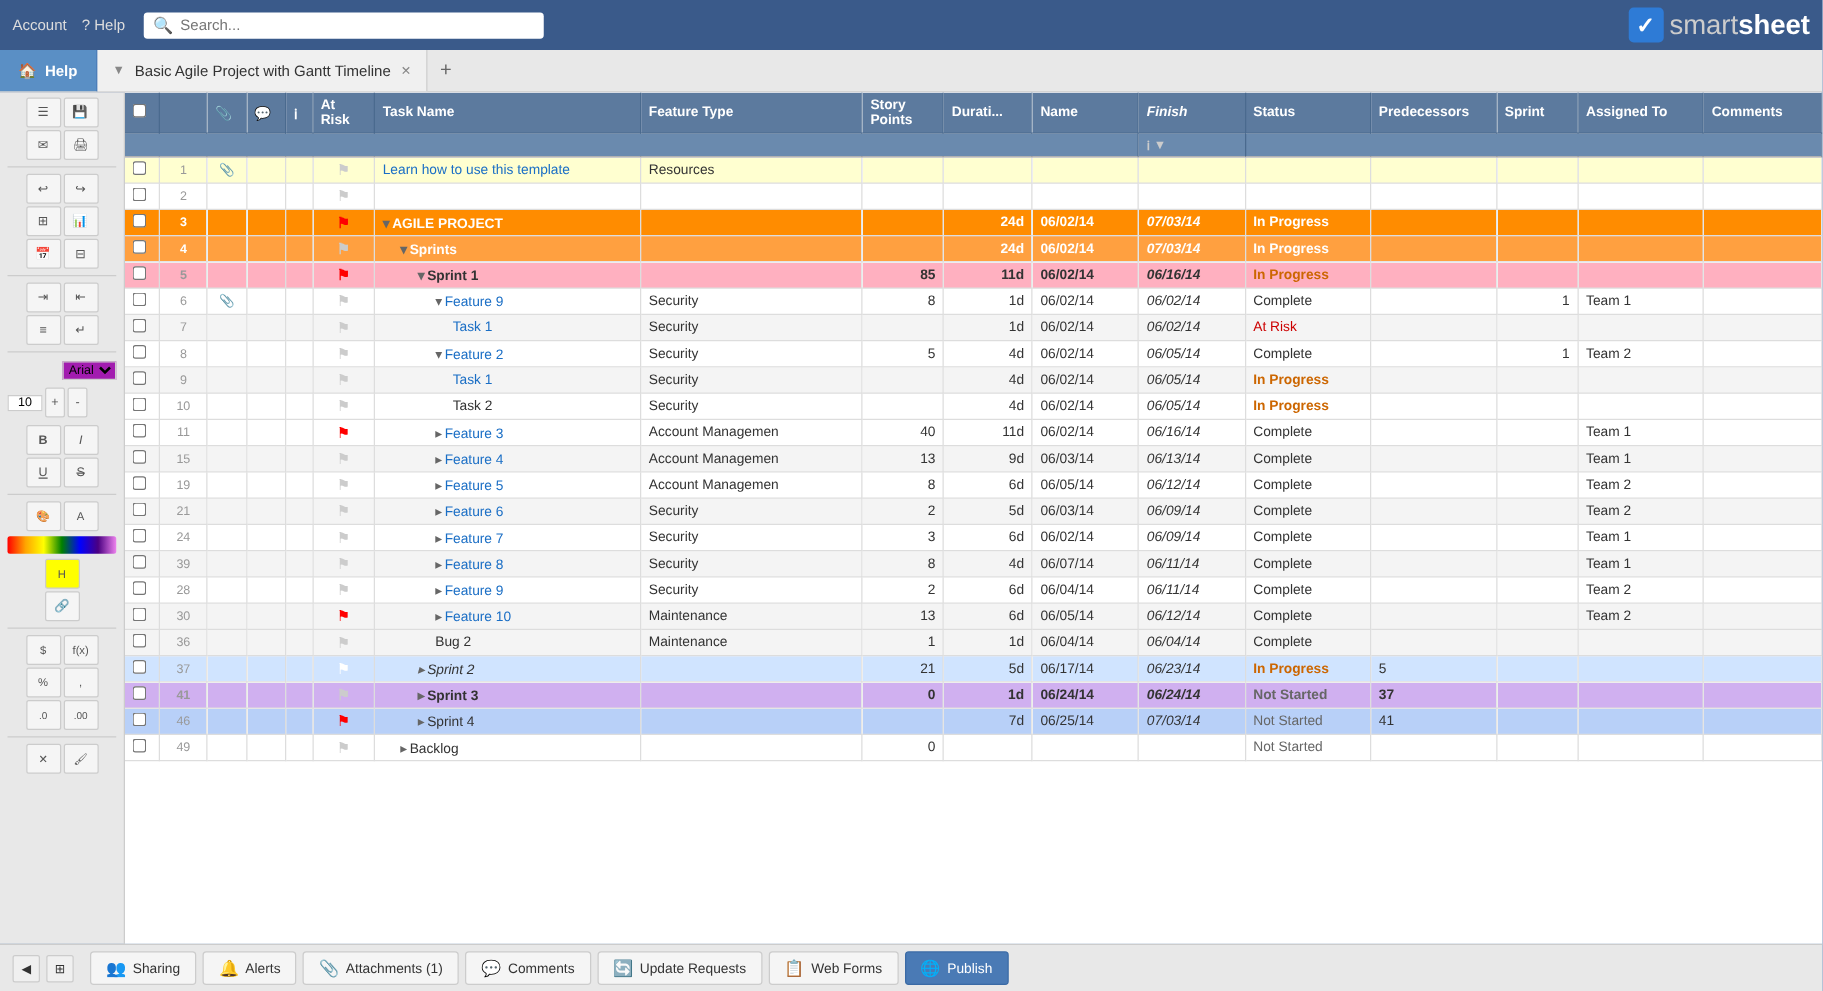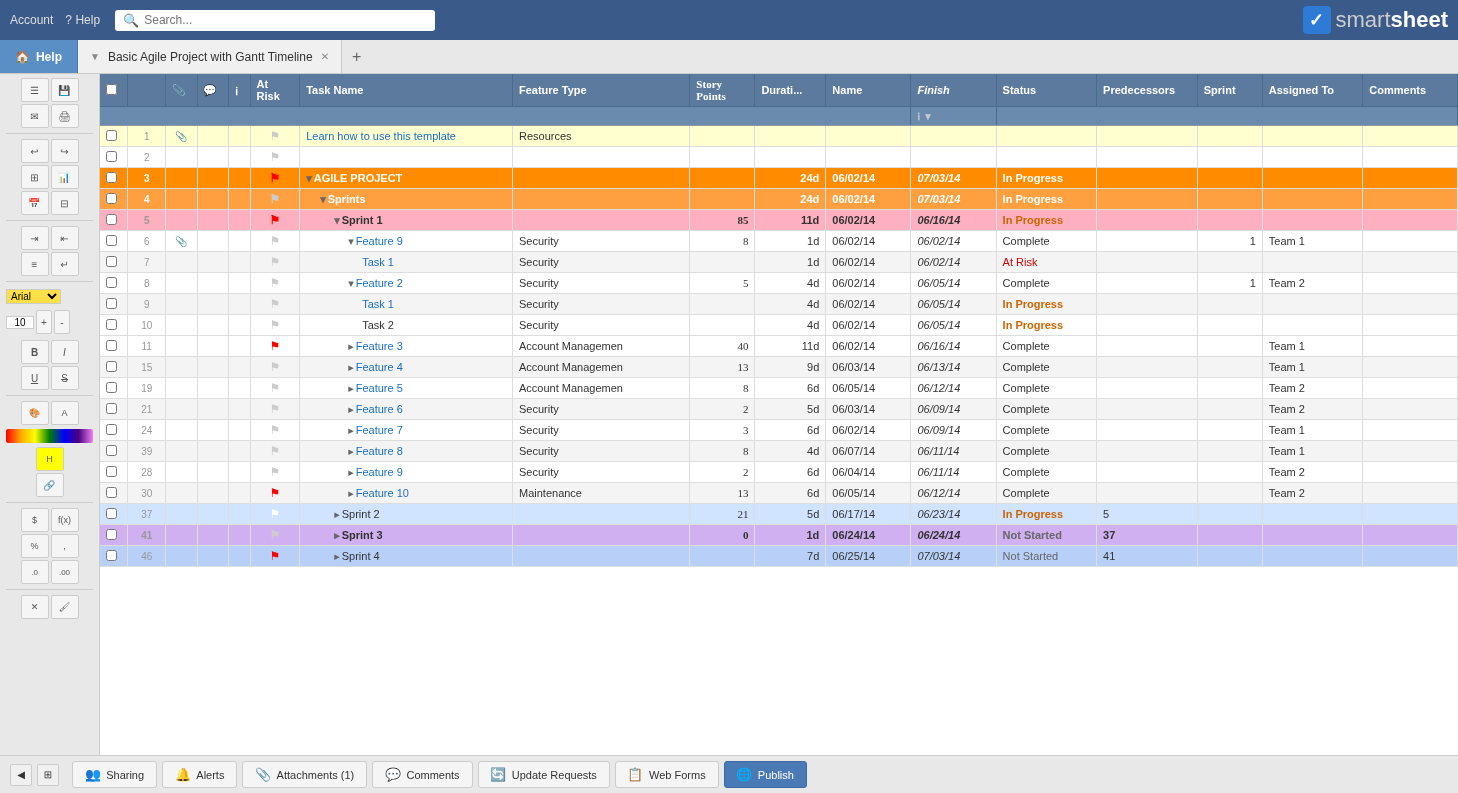--- a/index.html
+++ b/index.html
@@ -73,21 +73,21 @@
     .tb-btn {
       width: 28px; height: 24px;
       background: #f5f5f5;
       border: 1px solid #ccc;
       border-radius: 2px;
       display: flex; align-items: center; justify-content: center;
       cursor: pointer; font-size: 10px; color: #555;
     }
     .toolbar-divider { height: 1px; background: #ccc; margin: 3px 2px; }
     .font-row { display: flex; align-items: center; gap: 2px; padding: 2px; }
-    .font-select { width: 55px; font-size: 10px; border: 1px solid #ccc; background: #fde047; }
+    .font-select { width: 55px; font-size: 10px; border: 1px solid #ccc; background: #a21caf; margin-left: 44px; }
     .font-size { width: 28px; font-size: 10px; border: 1px solid #ccc; text-align: center; }
     .color-bar { height: 14px; background: linear-gradient(to right, red, orange, yellow, green, blue, indigo, violet); border-radius: 2px; margin: 2px; }
 
     
     .content-area { flex: 1; display: flex; flex-direction: column; overflow: hidden; background: #fff; }
 
     
     .grid-container { flex: 1; overflow: auto; }
     table { border-collapse: collapse; width: 100%; font-size: 11px; }
     
@@ -171,21 +171,21 @@
     .ss-logo .logo-text strong { color: white; font-weight: bold; }
 
     .col-check { width: 20px; }
     .col-rownum { width: 32px; }
     .col-attach { width: 18px; }
     .col-comment { width: 18px; }
     .col-info { width: 18px; }
     .col-atrisk { width: 42px; }
     .col-task { width: 180px; }
     .col-feature { width: 150px; }
-    .col-story { width: 55px; font-family: Liberation Serif, serif; }
+    .col-story { width: 55px; }
     .col-duration { width: 60px; }
     .col-start { width: 72px; }
     .col-finish { width: 72px; font-style: italic; }
     .col-status { width: 85px; }
     .col-pred { width: 85px; }
     .col-sprint { width: 55px; }
     .col-assigned { width: 85px; }
     .col-comments { width: 80px; }
 
     .row-orange-dark td { background: #ff8c00; color: white; }
@@ -687,28 +687,47 @@
       <td class="col-story" style="text-align:right;">13</td>
       <td class="col-duration" style="text-align:right;">6d</td>
       <td class="col-start">06/05/14</td>
       <td class="col-finish">06/12/14</td>
       <td class="col-status status-complete">Complete</td>
       <td class="col-pred"></td>
       <td class="col-sprint" style="text-align:right;"></td>
       <td class="col-assigned">Team 2</td>
       <td class="col-comments"></td>
     </tr>
+            <tr class="row-stripe">
+      <td class="col-check"><input type="checkbox" style="width: 11px; height: 11px;"></td>
+      <td class="col-rownum row-num">36</td>
+      <td class="col-attach attach-cell"></td>
+      <td class="col-comment attach-cell"></td>
+      <td class="col-info attach-cell"></td>
+      <td class="col-atrisk flag-cell"><span style="color:#ccc; font-size:12px;">⚑</span></td>
+      <td class="col-task" style="padding-left:48px;"><span>Bug 2</span></td>
+      <td class="col-feature">Maintenance</td>
+      <td class="col-story" style="text-align:right;">1</td>
+      <td class="col-duration" style="text-align:right;">1d</td>
+      <td class="col-start">06/04/14</td>
+      <td class="col-finish">06/04/14</td>
+      <td class="col-status status-complete">Complete</td>
+      <td class="col-pred"></td>
+      <td class="col-sprint" style="text-align:right;"></td>
+      <td class="col-assigned"></td>
+      <td class="col-comments"></td>
+    </tr>
             <tr class="selected-row">
       <td class="col-check"><input type="checkbox" style="width: 11px; height: 11px;"></td>
       <td class="col-rownum row-num">37</td>
       <td class="col-attach attach-cell"></td>
       <td class="col-comment attach-cell"></td>
       <td class="col-info attach-cell"></td>
       <td class="col-atrisk flag-cell"><span style="color:#fff; font-size:12px;">⚑</span></td>
-      <td class="col-task" style="padding-left:34px;"><span class="expand-icon" style="margin-right:2px;">▸</span><span>Sprint 2</span></td>
+      <td class="col-task" style="padding-left:34px;font-style:italic;"><span class="expand-icon" style="margin-right:2px;">▸</span><span>Sprint 2</span></td>
       <td class="col-feature"></td>
       <td class="col-story" style="text-align:right;">21</td>
       <td class="col-duration" style="text-align:right;">5d</td>
       <td class="col-start">06/17/14</td>
       <td class="col-finish">06/23/14</td>
       <td class="col-status status-inprogress">In Progress</td>
       <td class="col-pred">5</td>
       <td class="col-sprint" style="text-align:right;"></td>
       <td class="col-assigned"></td>
       <td class="col-comments"></td>
@@ -740,20 +759,39 @@
       <td class="col-info attach-cell"></td>
       <td class="col-atrisk flag-cell"><span style="color:red; font-size:12px;">⚑</span></td>
       <td class="col-task" style="padding-left:34px;"><span class="expand-icon" style="margin-right:2px;">▸</span><span>Sprint 4</span></td>
       <td class="col-feature"></td>
       <td class="col-story" style="text-align:right;"></td>
       <td class="col-duration" style="text-align:right;">7d</td>
       <td class="col-start">06/25/14</td>
       <td class="col-finish">07/03/14</td>
       <td class="col-status status-notstarted">Not Started</td>
       <td class="col-pred">41</td>
+      <td class="col-sprint" style="text-align:right;"></td>
+      <td class="col-assigned"></td>
+      <td class="col-comments"></td>
+    </tr>
+            <tr class="row-white">
+      <td class="col-check"><input type="checkbox" style="width: 11px; height: 11px;"></td>
+      <td class="col-rownum row-num">49</td>
+      <td class="col-attach attach-cell"></td>
+      <td class="col-comment attach-cell"></td>
+      <td class="col-info attach-cell"></td>
+      <td class="col-atrisk flag-cell"><span style="color:#ccc; font-size:12px;">⚑</span></td>
+      <td class="col-task" style="padding-left:20px;"><span class="expand-icon" style="margin-right:2px;">▸</span><span>Backlog</span></td>
+      <td class="col-feature"></td>
+      <td class="col-story" style="text-align:right;">0</td>
+      <td class="col-duration" style="text-align:right;"></td>
+      <td class="col-start"></td>
+      <td class="col-finish"></td>
+      <td class="col-status status-notstarted">Not Started</td>
+      <td class="col-pred"></td>
       <td class="col-sprint" style="text-align:right;"></td>
       <td class="col-assigned"></td>
       <td class="col-comments"></td>
     </tr>
           </tbody>
       </table>
     </div>
   </div>
 </div>
 

